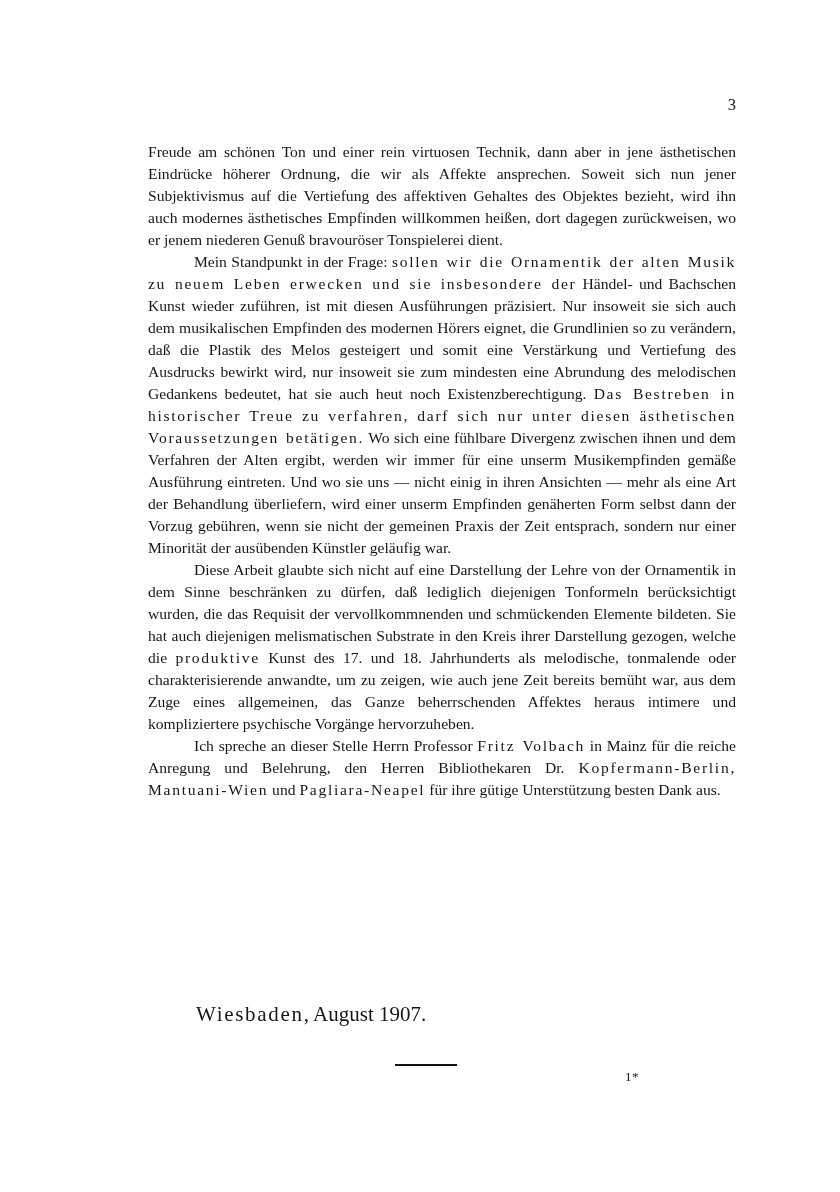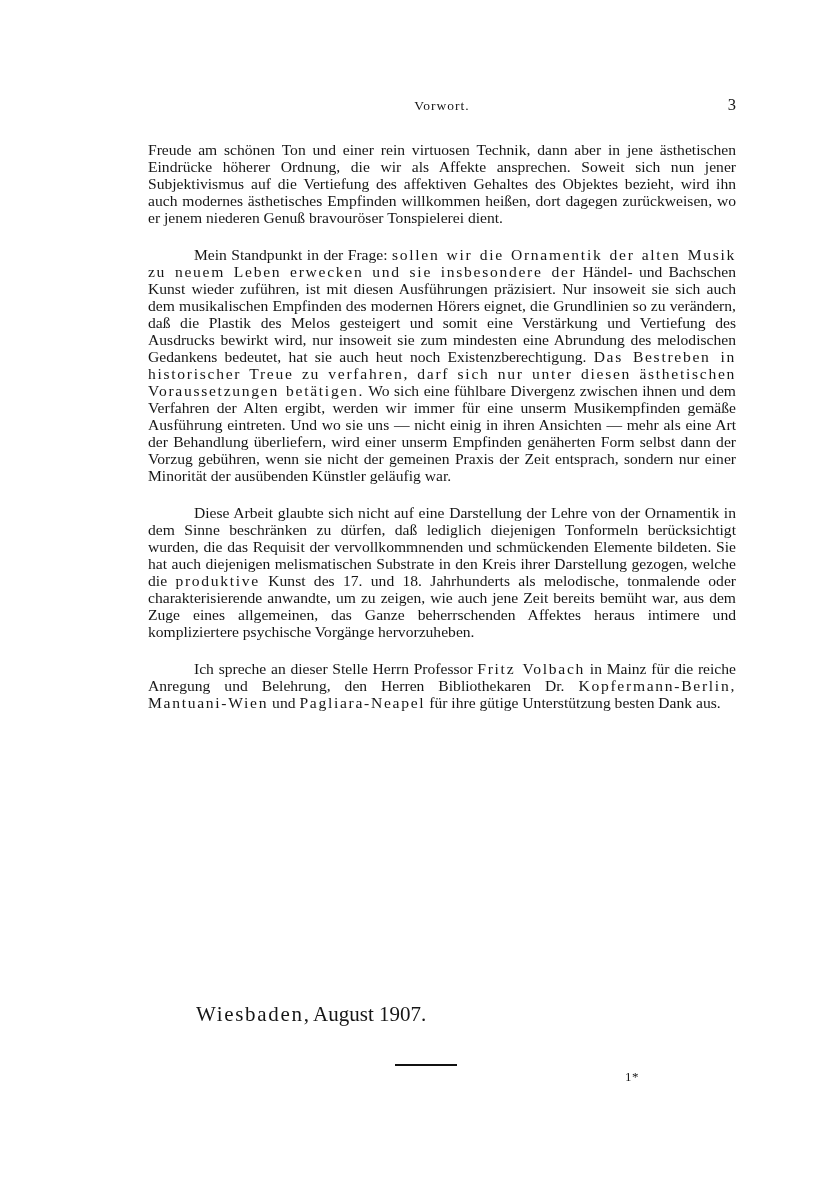--- a/index.html
+++ b/index.html
@@ -14,39 +14,38 @@
 
   .header { position: absolute; top: 98px; left: 148px; width: 588px; height: 22px; }
   .running-title {
     position: absolute; left: 0; right: 0; text-align: center;
     font-size: 13.5px; letter-spacing: 1px;
   }
   .page-number { position: absolute; right: 0; top: -3px; font-size: 16.5px; }
 
   .body-text-block {
     position: absolute; top: 141px; left: 148px; width: 588px;
-    font-size: 15.6px; line-height: 17px;
+    font-size: 15.6px; line-height: 22px;
     text-align: justify; text-justify: inter-word;
   }
   p.para { margin: 0; }
-  p.para.indent { text-indent: 46px; margin-top: 20px; }
+  p.para.indent { text-indent: 46px; }
   .spaced { letter-spacing: 1.7px; word-spacing: 1px; }
 
   .closing { position: absolute; left: 196px; top: 1002px; margin: 0; font-size: 21px; }
 
   .rule { position: absolute; left: 395px; top: 1064px; width: 62px; height: 2px; background: #111; }
   .sig { position: absolute; left: 625px; top: 1069px; font-size: 13px; letter-spacing: 0.5px; }
 </style>
 </head>
 <body>
 
 <div class="page">
 
   <div class="header">
-    <span class="running-title">Vorwort.</span>
     <span class="page-number">3</span>
   </div>
 
   <div class="body-text-block">
       <p class="para"><span>Freude am schönen Ton und einer rein virtuosen Technik, dann aber in jene ästhetischen Eindrücke höherer Ordnung, die wir als Affekte ansprechen. Soweit sich nun jener Subjektivismus auf die Vertiefung des affektiven Gehaltes des Objektes bezieht, wird ihn auch modernes ästhetisches Empfinden willkommen heißen, dort dagegen zurückweisen, wo er jenem niederen Genuß bravouröser Tonspielerei dient.</span></p>
       <p class="para indent"><span>Mein Standpunkt in der Frage: </span><span class="spaced">sollen wir die Ornamentik der alten Musik zu neuem Leben erwecken und sie insbesondere der</span><span> Händel- und Bachschen Kunst wieder zuführen, ist mit diesen Ausführungen präzisiert. Nur insoweit sie sich auch dem musikalischen Empfinden des modernen Hörers eignet, die Grundlinien so zu verändern, daß die Plastik des Melos gesteigert und somit eine Verstärkung und Vertiefung des Ausdrucks bewirkt wird, nur insoweit sie zum mindesten eine Abrundung des melodischen Gedankens bedeutet, hat sie auch heut noch Existenzberechtigung. </span><span class="spaced">Das Bestreben in historischer Treue zu verfahren, darf sich nur unter diesen ästhetischen Voraussetzungen betätigen.</span><span> Wo sich eine fühlbare Divergenz zwischen ihnen und dem Verfahren der Alten ergibt, werden wir immer für eine unserm Musikempfinden gemäße Ausführung eintreten. Und wo sie uns — nicht einig in ihren Ansichten — mehr als eine Art der Behandlung überliefern, wird einer unserm Empfinden genäherten Form selbst dann der Vorzug gebühren, wenn sie nicht der gemeinen Praxis der Zeit entsprach, sondern nur einer Minorität der ausübenden Künstler geläufig war.</span></p>
       <p class="para indent"><span>Diese Arbeit glaubte sich nicht auf eine Darstellung der Lehre von der Ornamentik in dem Sinne beschränken zu dürfen, daß lediglich diejenigen Tonformeln berücksichtigt wurden, die das Requisit der vervollkommnenden und schmückenden Elemente bildeten. Sie hat auch diejenigen melismatischen Substrate in den Kreis ihrer Darstellung gezogen, welche die </span><span class="spaced">produktive</span><span> Kunst des 17. und 18. Jahrhunderts als melodische, tonmalende oder charakterisierende anwandte, um zu zeigen, wie auch jene Zeit bereits bemüht war, aus dem Zuge eines allgemeinen, das Ganze beherrschenden Affektes heraus intimere und kompliziertere psychische Vorgänge hervorzuheben.</span></p>
       <p class="para indent"><span>Ich spreche an dieser Stelle Herrn Professor </span><span class="spaced">Fritz Volbach</span><span> in Mainz für die reiche Anregung und Belehrung, den Herren Bibliothekaren Dr. </span><span class="spaced">Kopfermann-Berlin, Mantuani-Wien</span><span> und </span><span class="spaced">Pagliara-Neapel</span><span> für ihre gütige Unterstützung besten Dank aus.</span></p>
     </div>
 

